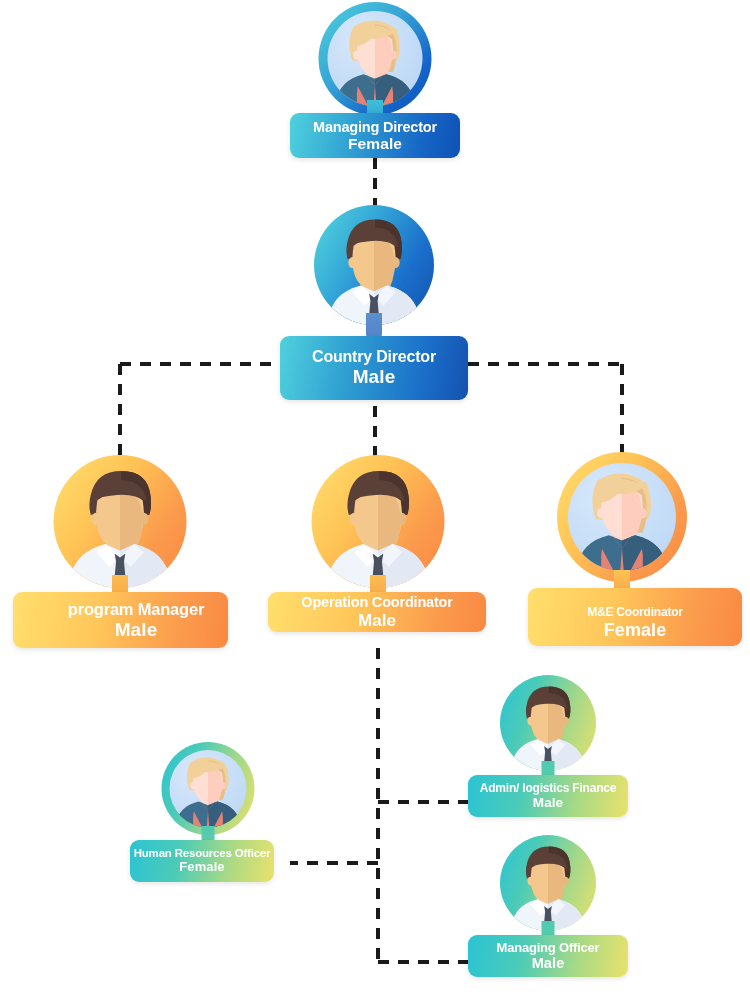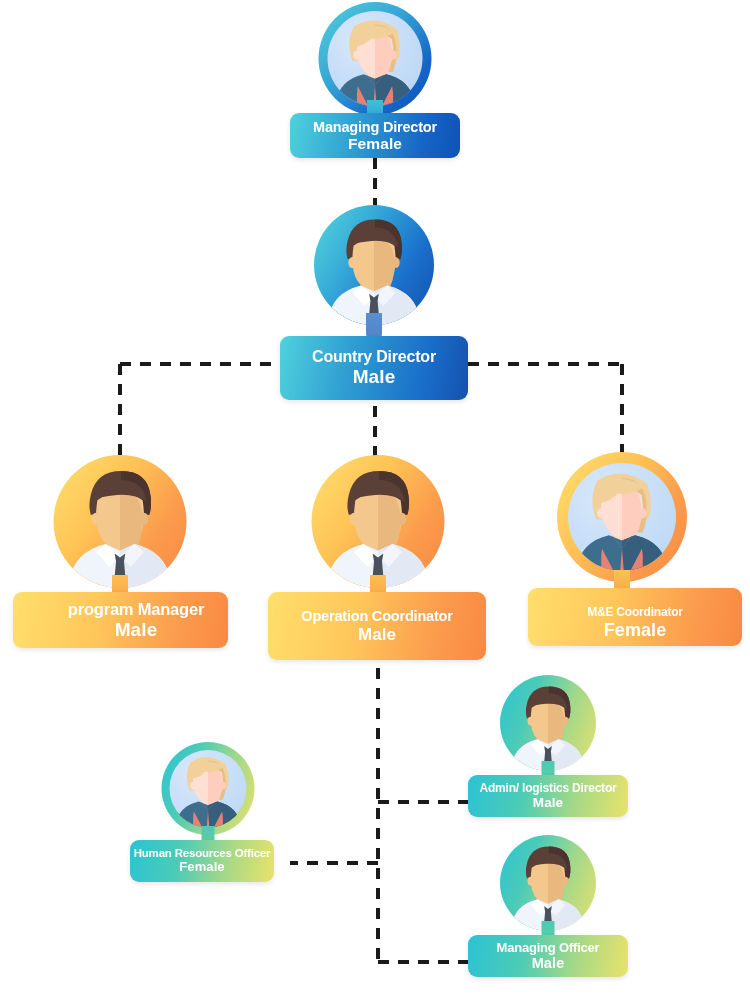--- a/index.html
+++ b/index.html
@@ -243,21 +243,21 @@
             <path d="M50 72 l-11 -5 q-24 6 -27 28 l0 12 l76 0 l0 -12 q-3 -22 -27 -28z" fill="#f0f4fb"></path>
             <path d="M50 72 l11 -5 q24 6 27 28 l0 12 l-38 0z" fill="#e2e9f5"></path>
             <path d="M39 67 l11 9 l-8 8 l-10 -11z" fill="#ffffff"></path>
             <path d="M61 67 l-11 9 l8 8 l10 -11z" fill="#f2f6fc"></path>
             <path d="M46 74 l4 3 l4 -3 l-1 6 l2 22 l-5 5 l-5 -5 l2 -22z" fill="#49505f"></path>
           </g>
         </svg>
       </div>
     </div>
     <div class="stem" style="top:120px;height:22px;left:110px;background:linear-gradient(180deg,#fcbd52,#f9a94a);"></div>
-    <div class="label-box" style="left:0px;top:137px;width:218px;height:68px;background:linear-gradient(100deg,#ffdf6d 0%,#ffc65a 40%,#fb9a4c 78%,#f98942 100%);align-items:center;">
+    <div class="label-box" style="left:0px;top:137px;width:218px;height:40px;background:linear-gradient(100deg,#ffdf6d 0%,#ffc65a 40%,#fb9a4c 78%,#f98942 100%);align-items:center;">
       <div class="role-line" style="font-size:14.5px;">Operation Coordinator</div>
       <div class="gender-line" style="font-size:17px;">Male</div>
     </div>
   </div>
 
   <div class="node" style="left:528px; top:452px; width:214px; height:195px;">
     <div class="node-avatar-wrap" style="top:0px; left:94px;">
       <div class="avatar" style="width:130px;height:130px;background:linear-gradient(125deg,#ffe06f 0%,#ffc355 38%,#fb9a4c 72%,#f98942 100%);">
         <div class="inner-disc" style="left:11px;top:11px;width:108px;height:108px;background:radial-gradient(circle at 35% 30%,#d7e8fb 0%,#c2dbf6 70%,#b6d2f2 100%);"></div>
         <svg class="person" viewBox="0 0 100 100">
@@ -314,21 +314,21 @@
             <path d="M50 72 l11 -5 q24 6 27 28 l0 12 l-38 0z" fill="#e2e9f5"></path>
             <path d="M39 67 l11 9 l-8 8 l-10 -11z" fill="#ffffff"></path>
             <path d="M61 67 l-11 9 l8 8 l10 -11z" fill="#f2f6fc"></path>
             <path d="M46 74 l4 3 l4 -3 l-1 6 l2 22 l-5 5 l-5 -5 l2 -22z" fill="#49505f"></path>
           </g>
         </svg>
       </div>
     </div>
     <div class="stem" style="top:86px;height:18px;left:80px;width:13px;background:linear-gradient(180deg,#4ecab4,#58cba8);"></div>
     <div class="label-box" style="left:0px;top:100px;width:160px;height:42px;background:linear-gradient(100deg,#2bc3d4 0%,#4ccbb6 34%,#a8d985 68%,#e9e26b 100%);">
-      <div class="role-line" style="font-size:12px;">Admin/ logistics Director</div>
+      <div class="role-line" style="font-size:12px;">Admin/ logistics Finance</div>
       <div class="gender-line" style="font-size:13.5px;">Male</div>
     </div>
   </div>
 
   <div class="node" style="left:130px; top:742px; width:160px; height:142px;">
     <div class="node-avatar-wrap" style="top:0px; left:78px;">
       <div class="avatar" style="width:93px;height:93px;background:linear-gradient(110deg,#2bc3d4 0%,#4ccbb6 32%,#9fd78c 62%,#e9e26b 100%);">
         <div class="inner-disc" style="left:8px;top:8px;width:77px;height:77px;background:radial-gradient(circle at 35% 30%,#d7e8fb 0%,#c2dbf6 70%,#b6d2f2 100%);"></div>
         <svg class="person" viewBox="0 0 100 100">
           <defs>

